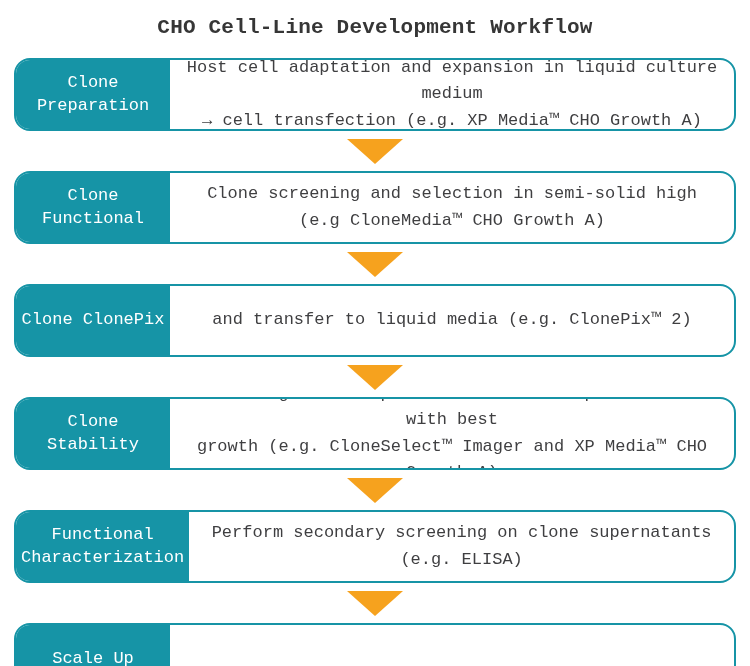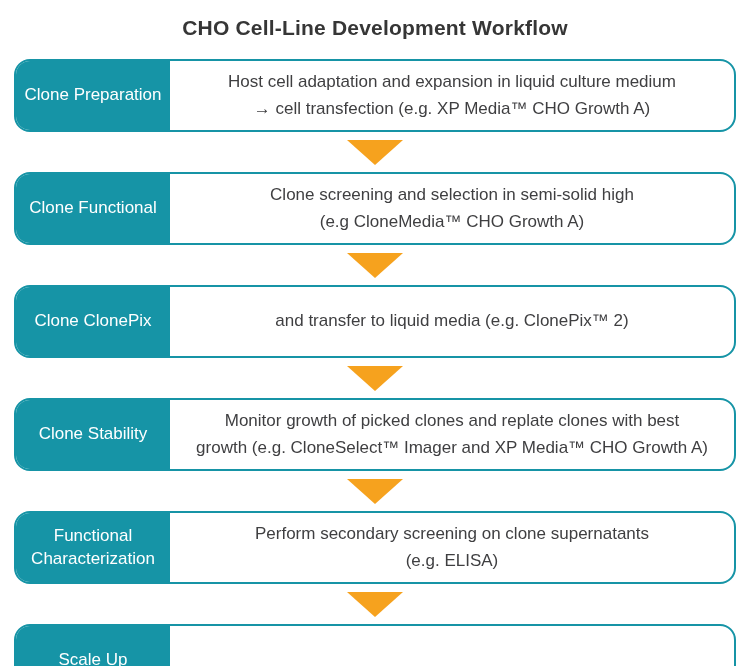--- a/index.html
+++ b/index.html
@@ -1,21 +1,21 @@
 <!DOCTYPE html>
 <html style="--teal: #1694A6; --orange: #F6A21E; --text: #3F3F41; --title-text: #363636;"><head>
 <meta charset="utf-8">
 <style>
   :root {
     --teal: #1694A6;
     --orange: #F6A21E;
     --text: #3F3F41;
     --title-text: #363636;
   }
-  * { margin: 0; padding: 0; box-sizing: border-box; }
+  * { margin: 0; padding: 0; box-sizing: border-box; font-family: Liberation Mono, monospace; }
   html, body { background: #ffffff; }
   body {
     width: 750px;
     height: 666px;
     font-family: "Liberation Sans", sans-serif;
     overflow: hidden;
   }
   .page-title {
     padding-top: 16px;
     text-align: center;
@@ -47,21 +47,21 @@
     font-size: 17px;
     line-height: 1.3;
     padding: 0 5px;
   }
   .step-content {
     flex: 1;
     display: flex;
     flex-direction: column;
     align-items: center;
     justify-content: center;
-    text-align: right;
+    text-align: center;
     color: var(--text);
     font-size: 17px;
     line-height: 1.55;
     padding: 0 8px;
   }
   .arrow-wrap {
     height: 40px;
     display: flex;
     align-items: center;
     justify-content: center;

